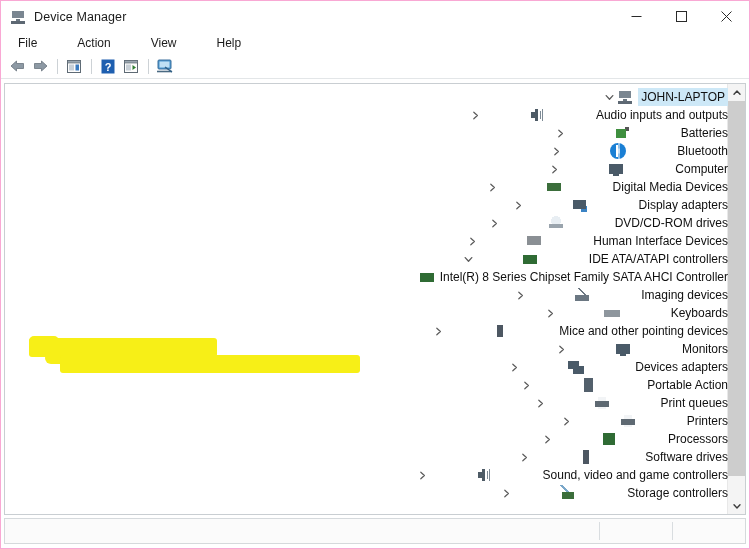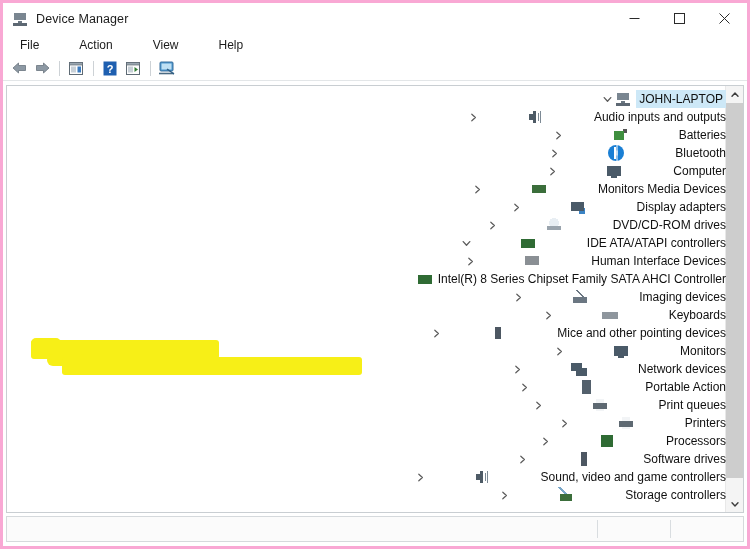--- a/index.html
+++ b/index.html
@@ -7,21 +7,21 @@
     width:750px;height:549px;
     background:#ffffff;
     font-family:"Liberation Sans", sans-serif;
     -webkit-font-smoothing:antialiased;
     overflow:hidden;
   }
   .window{
     position:relative;
     width:750px;height:549px;
     box-sizing:border-box;
-    border:3px solid #f9a8d4;
+    border:1px solid #f9a8d4;
     background:#ffffff;
     display:flex;flex-direction:column;
   }
 
   
   .titlebar{
     height:31px;min-height:31px;
     background:#ffffff;
     display:flex;align-items:center;
     position:relative;
@@ -366,21 +366,21 @@
         <span class="label">Computer</span>
       </div>
 
       <div class="row lvl1">
         <span class="twisty">
             <svg width="9" height="9" viewBox="0 0 9 9">
               <path d="M2.8 1.2 L6.4 4.5 L2.8 7.8" fill="none" stroke="currentColor" stroke-width="1.2" stroke-linecap="round" stroke-linejoin="round"></path>
             </svg>
           </span>
         <span class="ico i-media"></span>
-        <span class="label">Monitors Media Devices</span>
+        <span class="label">Digital Media Devices</span>
       </div>
 
 
       <div class="row lvl1">
         <span class="twisty">
             <svg width="9" height="9" viewBox="0 0 9 9">
               <path d="M2.8 1.2 L6.4 4.5 L2.8 7.8" fill="none" stroke="currentColor" stroke-width="1.2" stroke-linecap="round" stroke-linejoin="round"></path>
             </svg>
           </span>
         <span class="ico i-display"></span>
@@ -393,35 +393,35 @@
               <path d="M2.8 1.2 L6.4 4.5 L2.8 7.8" fill="none" stroke="currentColor" stroke-width="1.2" stroke-linecap="round" stroke-linejoin="round"></path>
             </svg>
           </span>
         <span class="ico i-dvd"></span>
         <span class="label">DVD/CD-ROM drives</span>
       </div>
 
       <div class="row lvl1">
         <span class="twisty">
             <svg width="9" height="9" viewBox="0 0 9 9">
+              <path d="M2.8 1.2 L6.4 4.5 L2.8 7.8" fill="none" stroke="currentColor" stroke-width="1.2" stroke-linecap="round" stroke-linejoin="round"></path>
+            </svg>
+          </span>
+        <span class="ico i-hid"></span>
+        <span class="label">Human Interface Devices</span>
+      </div>
+
+      <div class="row lvl1">
+        <span class="twisty">
+            <svg width="9" height="9" viewBox="0 0 9 9">
               <path d="M1.2 2.6 L4.5 6.2 L7.8 2.6" fill="none" stroke="currentColor" stroke-width="1.3" stroke-linecap="round" stroke-linejoin="round"></path>
             </svg>
           </span>
         <span class="ico i-ide"></span>
         <span class="label">IDE ATA/ATAPI controllers</span>
-      </div>
-
-      <div class="row lvl1">
-        <span class="twisty">
-            <svg width="9" height="9" viewBox="0 0 9 9">
-              <path d="M2.8 1.2 L6.4 4.5 L2.8 7.8" fill="none" stroke="currentColor" stroke-width="1.2" stroke-linecap="round" stroke-linejoin="round"></path>
-            </svg>
-          </span>
-        <span class="ico i-hid"></span>
-        <span class="label">Human Interface Devices</span>
       </div>
 
       <div class="row lvl2">
         <span class="ico i-ide"></span>
         <span class="label">Intel(R) 8 Series Chipset Family SATA AHCI Controller</span>
       </div>
 
       <div class="row lvl1">
         <span class="twisty">
             <svg width="9" height="9" viewBox="0 0 9 9">
@@ -462,21 +462,21 @@
         <span class="label">Monitors</span>
       </div>
 
       <div class="row lvl1">
         <span class="twisty">
             <svg width="9" height="9" viewBox="0 0 9 9">
               <path d="M2.8 1.2 L6.4 4.5 L2.8 7.8" fill="none" stroke="currentColor" stroke-width="1.2" stroke-linecap="round" stroke-linejoin="round"></path>
             </svg>
           </span>
         <span class="ico i-net"></span>
-        <span class="label">Network devices</span>
+        <span class="label">Devices adapters</span>
       </div>
 
       <div class="row lvl1">
         <span class="twisty">
             <svg width="9" height="9" viewBox="0 0 9 9">
               <path d="M2.8 1.2 L6.4 4.5 L2.8 7.8" fill="none" stroke="currentColor" stroke-width="1.2" stroke-linecap="round" stroke-linejoin="round"></path>
             </svg>
           </span>
         <span class="ico i-portable"></span>
         <span class="label">Portable Action</span>

